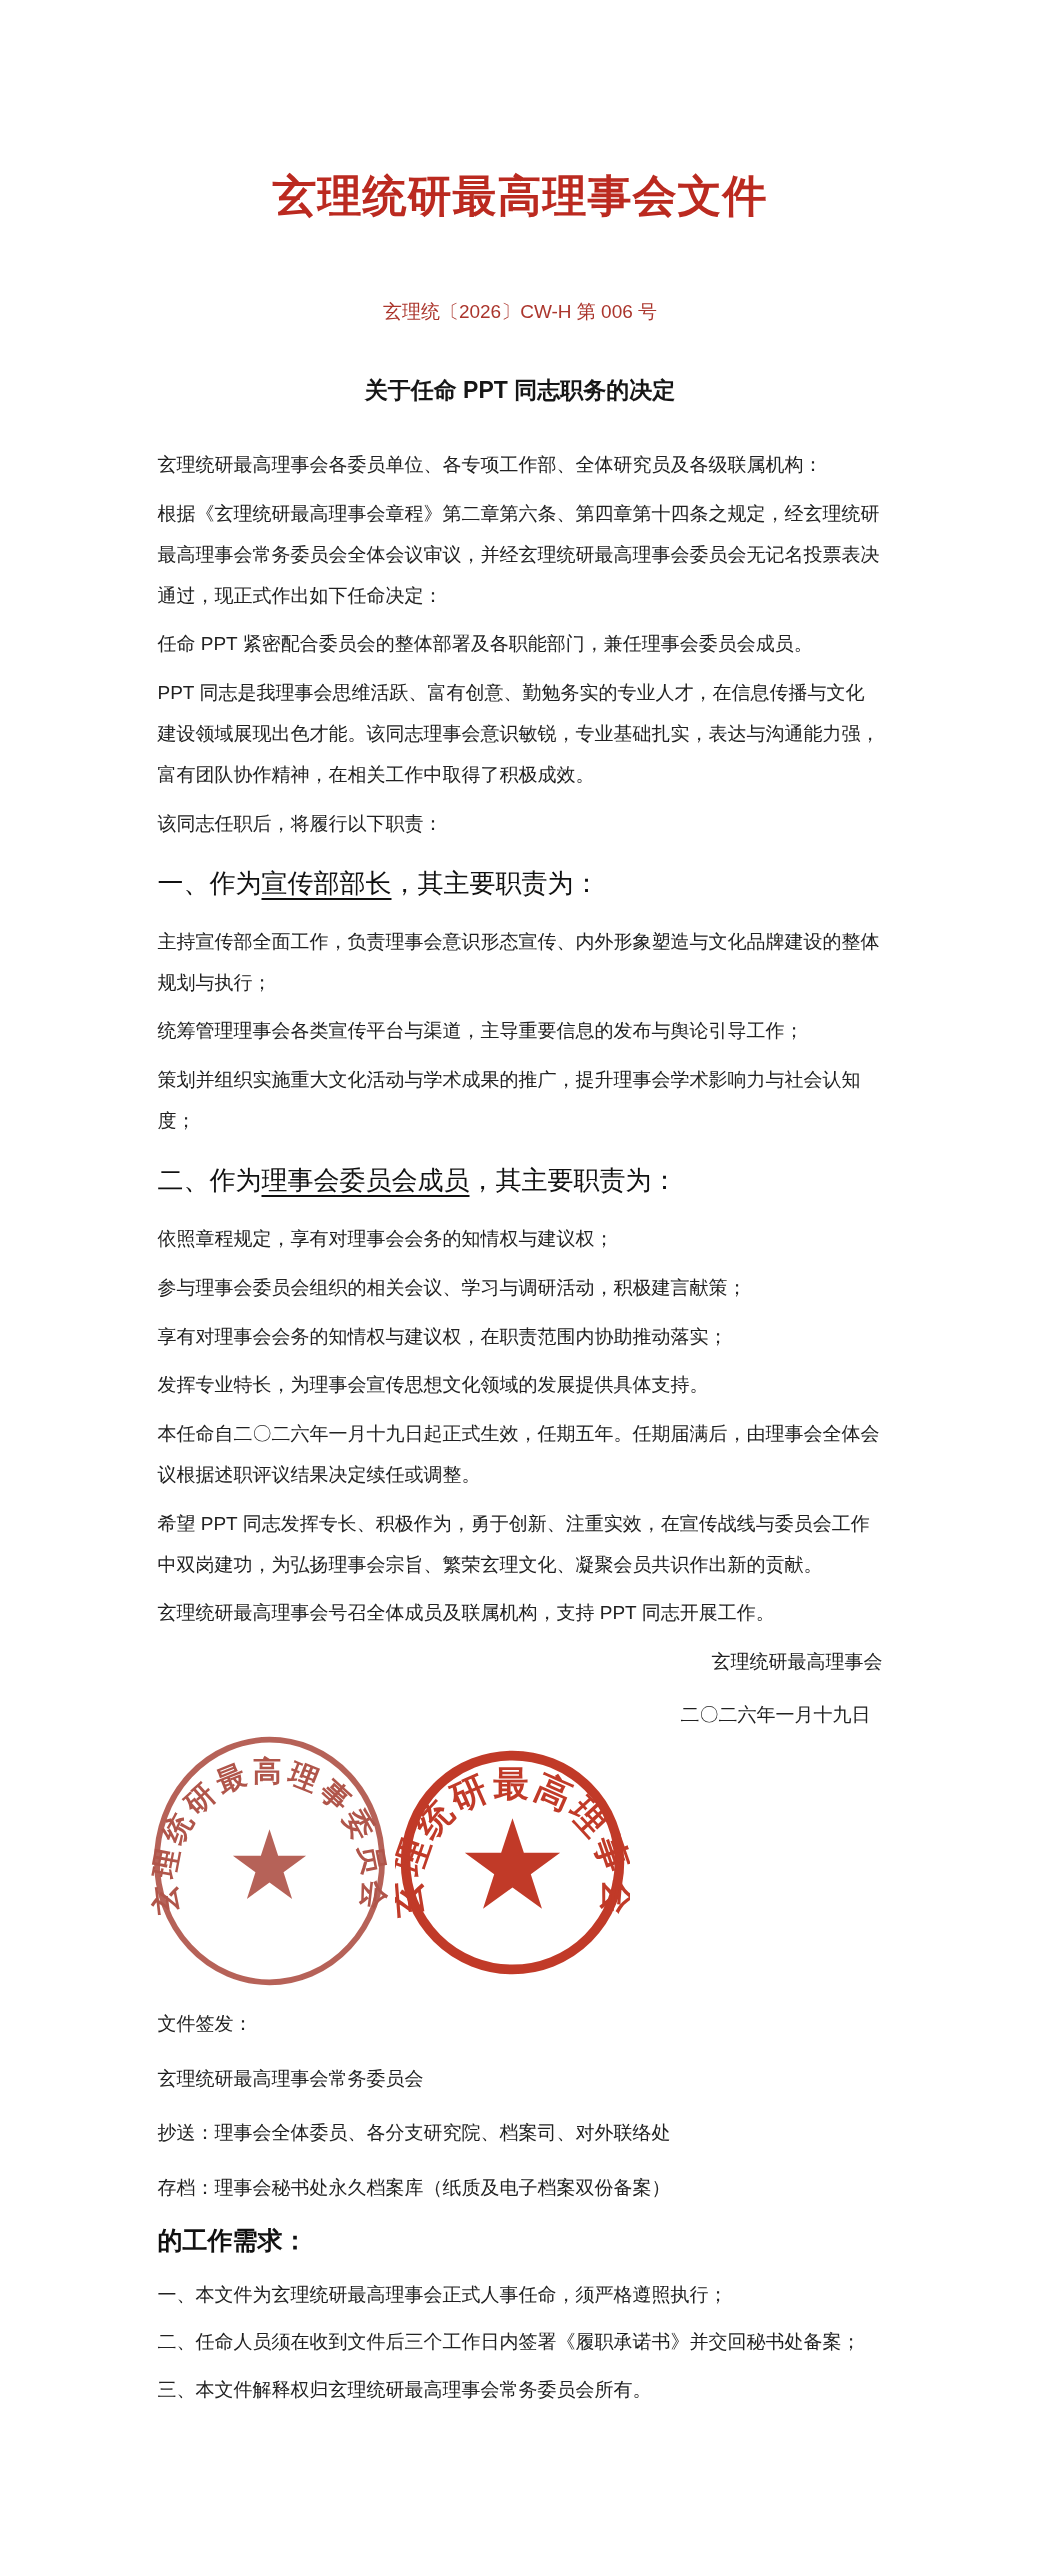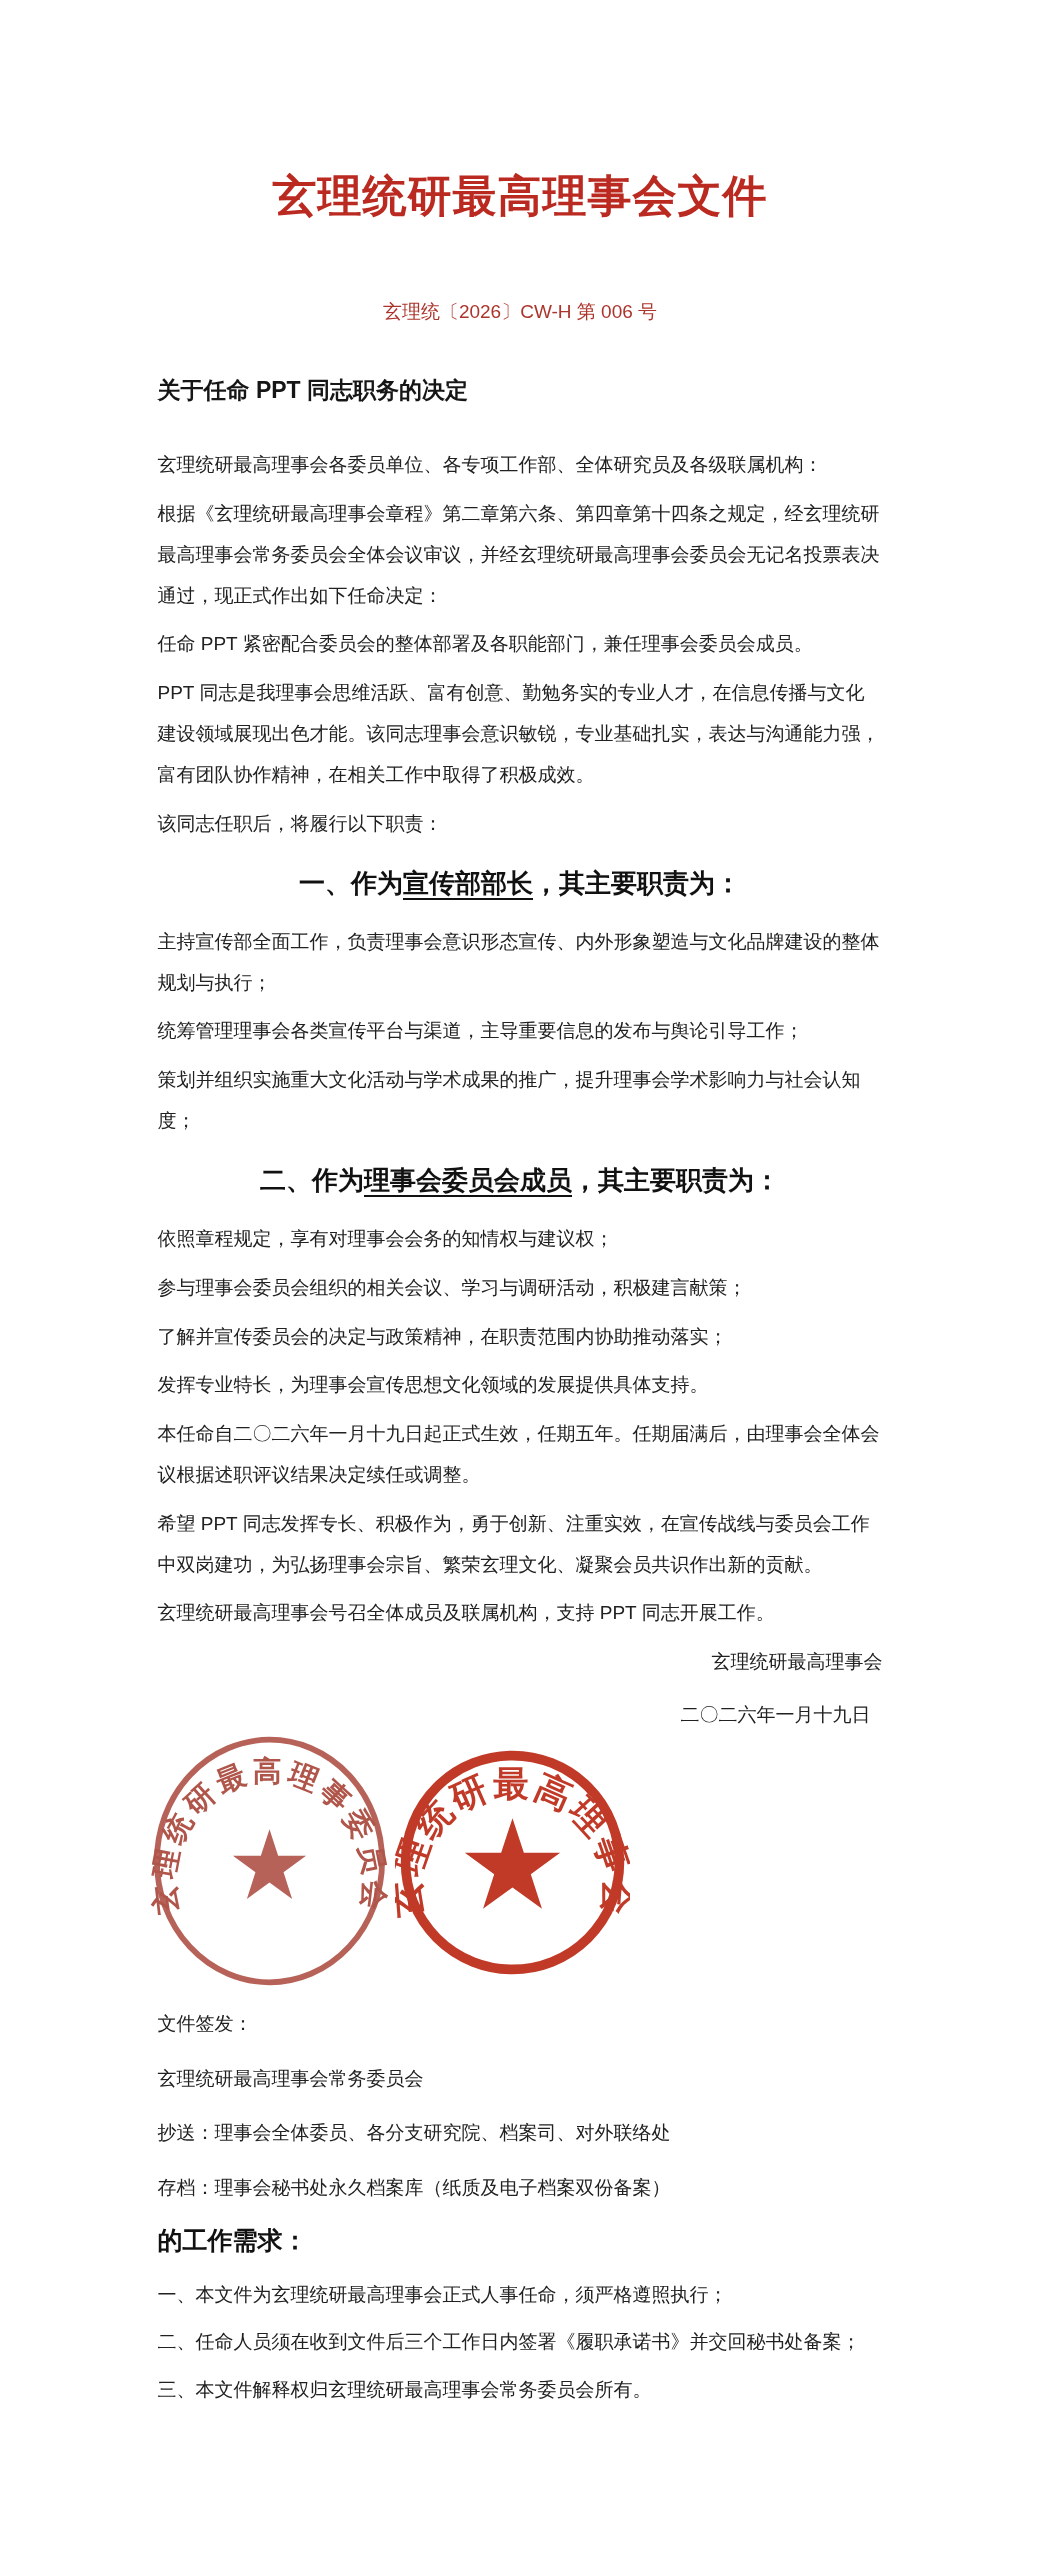--- a/index.html
+++ b/index.html
@@ -21,28 +21,28 @@
     color:#bb2a20;
   }
   .docnum {
     margin:0 0 48px;
     font-size:19px; line-height:29px; text-align:center;
     color:#ab352c;
   }
   .subject {
     margin:0 0 37px;
     font-size:23px; font-weight:bold; line-height:33px;
-    text-align:left; color:#161616;
+    text-align:center; color:#161616;
   }
 
   .para { margin:0 0 7.7px; font-size:19px; line-height:41px; color:#212121; }
 
   .sec-heading {
     margin:21px 0 19px;
-    font-size:26px; font-weight:bold; line-height:37px; color:#111111;text-align:center;
+    font-size:26px; font-weight:normal; line-height:37px; color:#111111;
   }
   .sec-heading .u { text-decoration:underline; text-underline-offset:5.8px; text-decoration-thickness:1.9px; }
 
   .sign-block { text-align:right; }
   .sign-line  { margin:5.8px 0 9.6px; font-size:19px; line-height:41px; }
   .date-line  { margin:12px; font-size:19px; line-height:41px; }
 
   .seals { display:flex; align-items:flex-start; margin:-13.5px 0 0 -7.7px; height:270px; }
   .seal  { display:block; }
   .seal-right-wrap { margin:11.6px 0 0 5.8px; }
@@ -77,21 +77,21 @@
     <h3 class="sec-heading"><span>一、作为</span><span class="u">宣传部部长</span><span>，其主要职责为：</span></h3>
 
     <p class="para">主持宣传部全面工作，负责理事会意识形态宣传、内外形象塑造与文化品牌建设的整体规划与执行；</p>
     <p class="para">统筹管理理事会各类宣传平台与渠道，主导重要信息的发布与舆论引导工作；</p>
     <p class="para">策划并组织实施重大文化活动与学术成果的推广，提升理事会学术影响力与社会认知度；</p>
 
     <h3 class="sec-heading"><span>二、作为</span><span class="u">理事会委员会成员</span><span>，其主要职责为：</span></h3>
 
     <p class="para">依照章程规定，享有对理事会会务的知情权与建议权；</p>
     <p class="para">参与理事会委员会组织的相关会议、学习与调研活动，积极建言献策；</p>
-    <p class="para">了解并宣传委员会的决定与政策精神，在职责范围内协助推动落实；</p>
+    <p class="para">享有对理事会会务的知情权与建议权，在职责范围内协助推动落实；</p>
     <p class="para">发挥专业特长，为理事会宣传思想文化领域的发展提供具体支持。</p>
 
     <p class="para">本任命自二〇二六年一月十九日起正式生效，任期五年。任期届满后，由理事会全体会议根据述职评议结果决定续任或调整。</p>
     <p class="para">希望 PPT 同志发挥专长、积极作为，勇于创新、注重实效，在宣传战线与委员会工作中双岗建功，为弘扬理事会宗旨、繁荣玄理文化、凝聚会员共识作出新的贡献。</p>
     <p class="para">玄理统研最高理事会号召全体成员及联属机构，支持 PPT 同志开展工作。</p>
 
     <div class="sign-block">
       <p class="sign-line">玄理统研最高理事会</p>
       <p class="date-line">二〇二六年一月十九日</p>
     </div>

